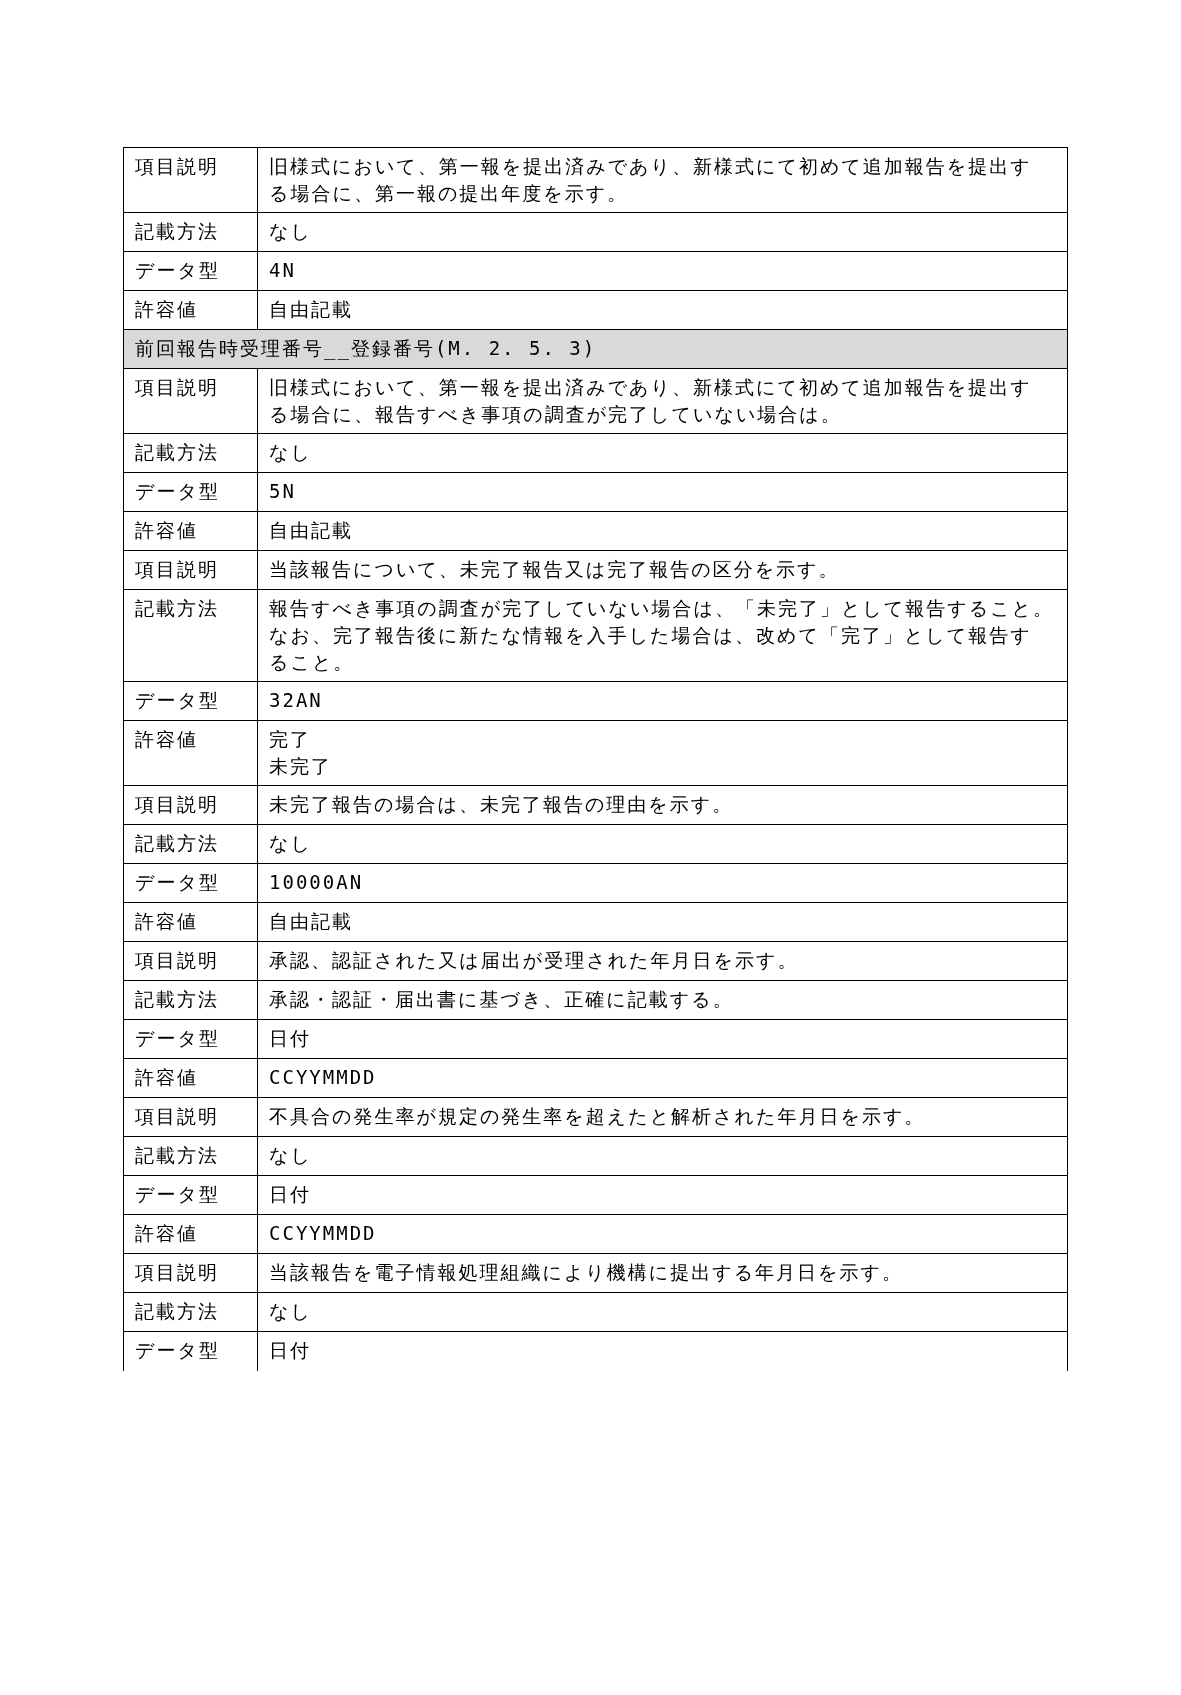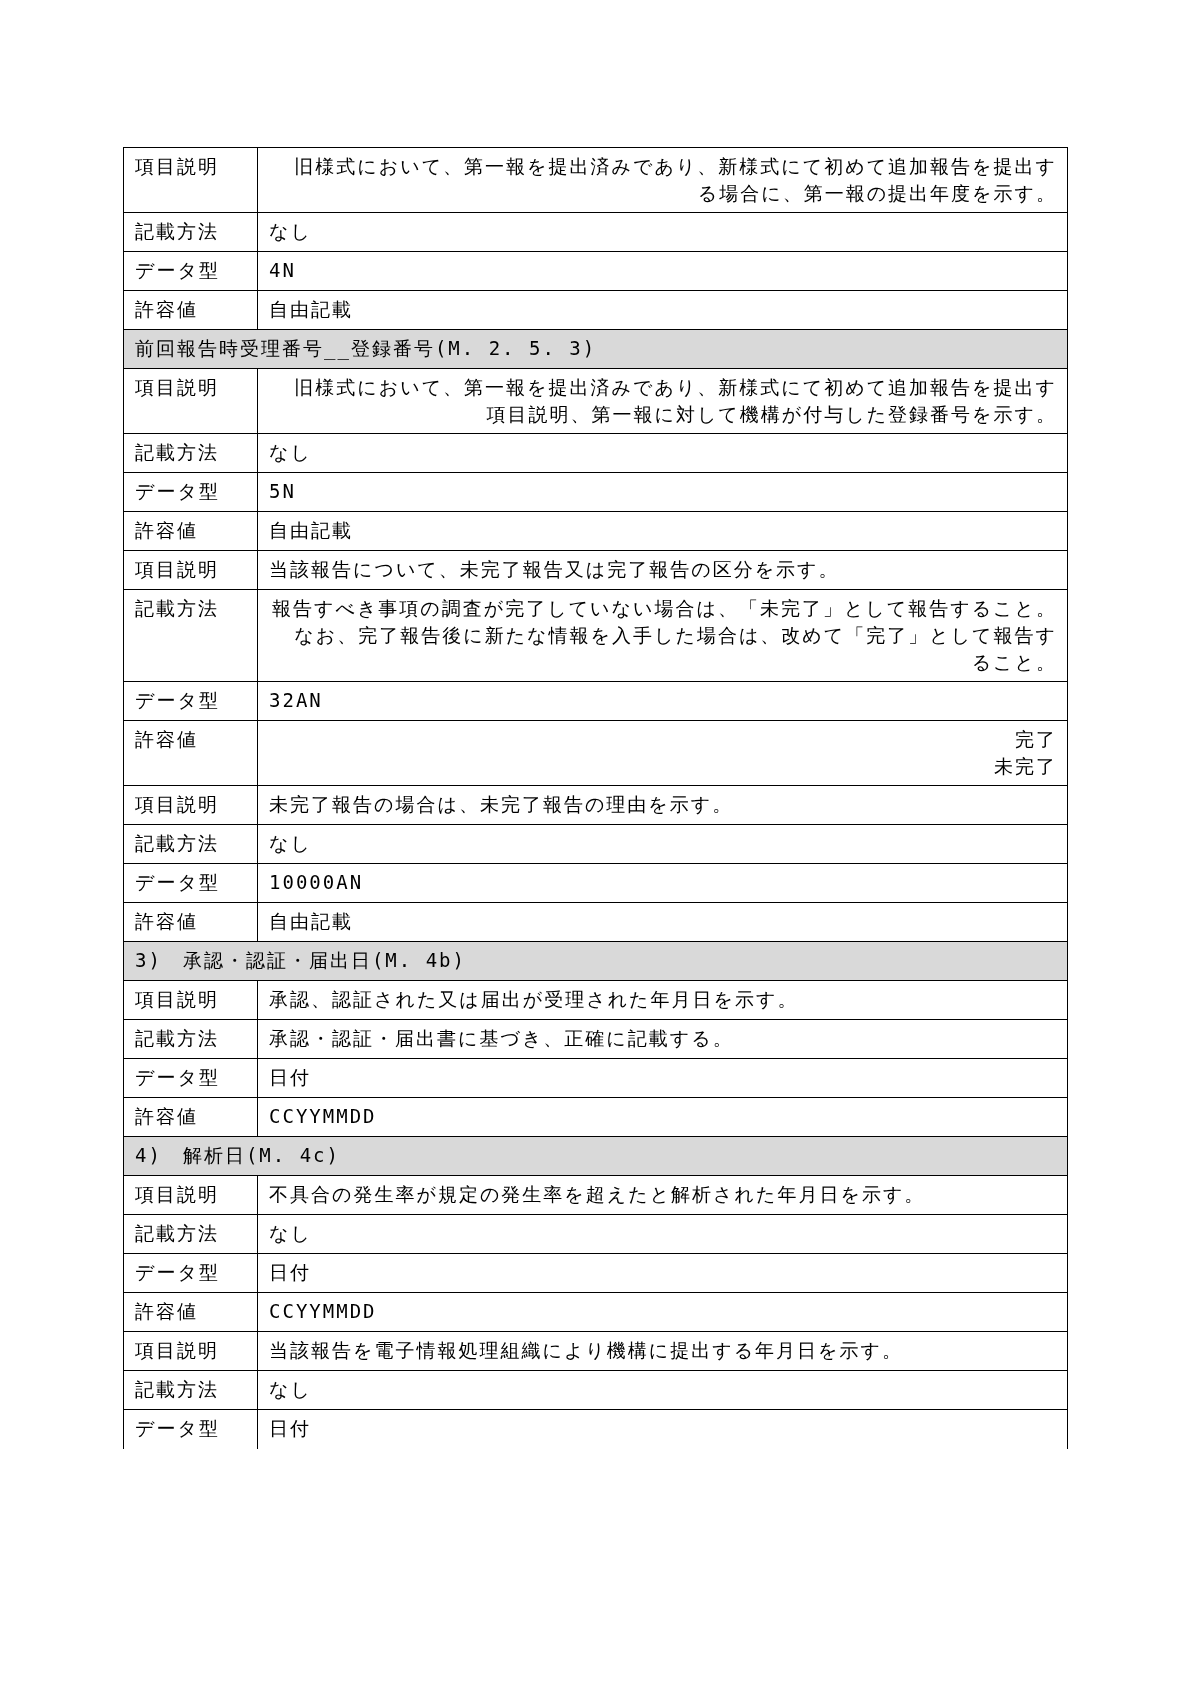--- a/index.html
+++ b/index.html
@@ -7,21 +7,21 @@
          font-family: "DejaVu Sans Mono", "Liberation Mono", monospace; color: #000; }
   .page { position: absolute; left: 123px; top: 147px; width: 1081px; }
   table.spec { border-collapse: collapse; width: 945px; table-layout: fixed; }
   table.spec td { border: 1.5px solid #000; font-size: 19px; line-height: 27px;
                   padding: 5px 10px 5px 11px; vertical-align: top; letter-spacing: 2px;
                   word-break: break-all; }
   table.spec td.label { width: 112px; }
   table.spec tr { height: 39px; }
   table.spec tr.section td { background: #d9d9d9; padding-left: 11px; margin-top: 18px; }
   table.spec tr.last td { border-bottom: none; }
-  .line { display: block; text-align: right; }
+  .line { display: block; }
 </style>
 </head>
 <body>
 
 <div class="page">
   <table class="spec">
     <tbody>
 
       <tr style="height:58px">
         <td class="label">項目説明</td>
@@ -43,21 +43,21 @@
         <td>自由記載</td>
       </tr>
 
       <tr class="section">
         <td colspan="2">前回報告時受理番号__登録番号(M. 2. 5. 3)</td>
       </tr>
       <tr style="height:58px">
         <td class="label">項目説明</td>
         <td>
           <span class="line">旧様式において、第一報を提出済みであり、新様式にて初めて追加報告を提出す</span>
-          <span class="line">項目説明、第一報に対して機構が付与した登録番号を示す。</span>
+          <span class="line">る場合に、報告すべき事項の調査が完了していない場合は。</span>
         </td>
       </tr>
       <tr>
         <td class="label">記載方法</td>
         <td>なし</td>
       </tr>
       <tr>
         <td class="label">データ型</td>
         <td>5N</td>
       </tr>
@@ -100,43 +100,37 @@
       </tr>
       <tr>
         <td class="label">データ型</td>
         <td>10000AN</td>
       </tr>
       <tr>
         <td class="label">許容値</td>
         <td>自由記載</td>
       </tr>
 
-      <tr class="section">
-        <td colspan="2">3)　承認・認証・届出日(M. 4b)</td>
-      </tr>
       <tr>
         <td class="label">項目説明</td>
         <td>承認、認証された又は届出が受理された年月日を示す。</td>
       </tr>
       <tr>
         <td class="label">記載方法</td>
         <td>承認・認証・届出書に基づき、正確に記載する。</td>
       </tr>
       <tr>
         <td class="label">データ型</td>
         <td>日付</td>
       </tr>
       <tr>
         <td class="label">許容値</td>
         <td>CCYYMMDD</td>
       </tr>
 
-      <tr class="section">
-        <td colspan="2">4)　解析日(M. 4c)</td>
-      </tr>
       <tr>
         <td class="label">項目説明</td>
         <td>不具合の発生率が規定の発生率を超えたと解析された年月日を示す。</td>
       </tr>
       <tr>
         <td class="label">記載方法</td>
         <td>なし</td>
       </tr>
       <tr>
         <td class="label">データ型</td>

